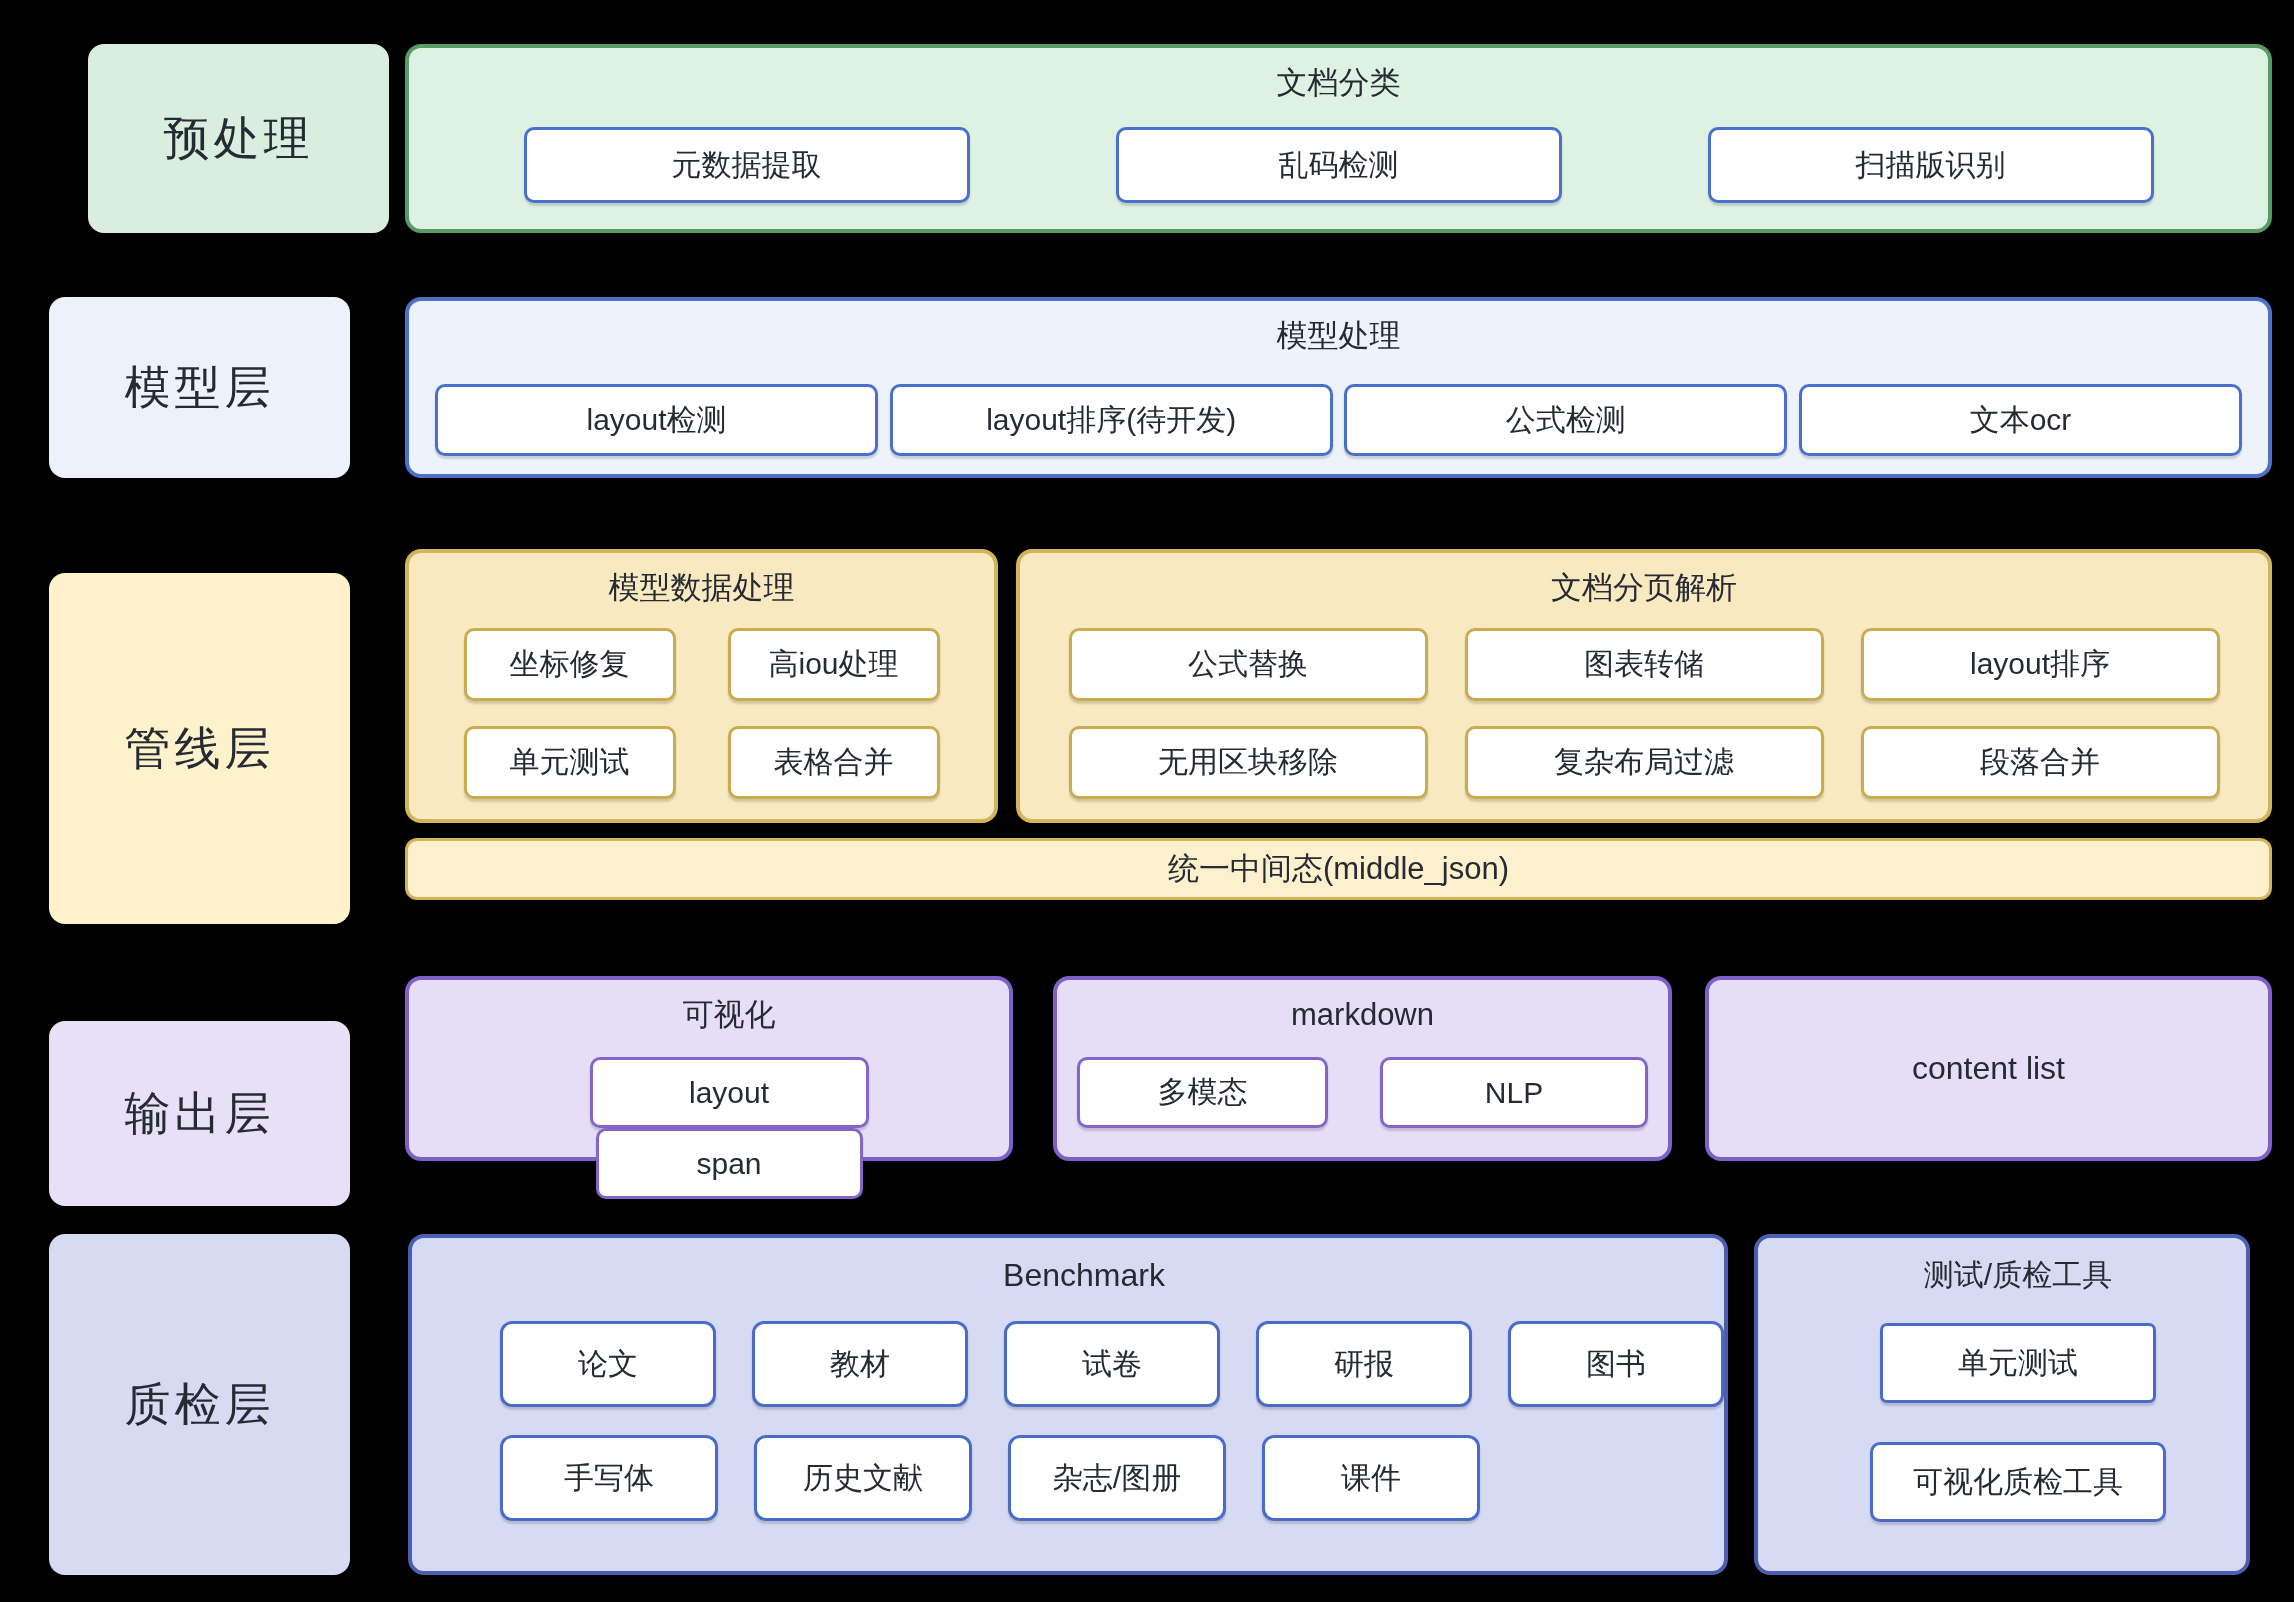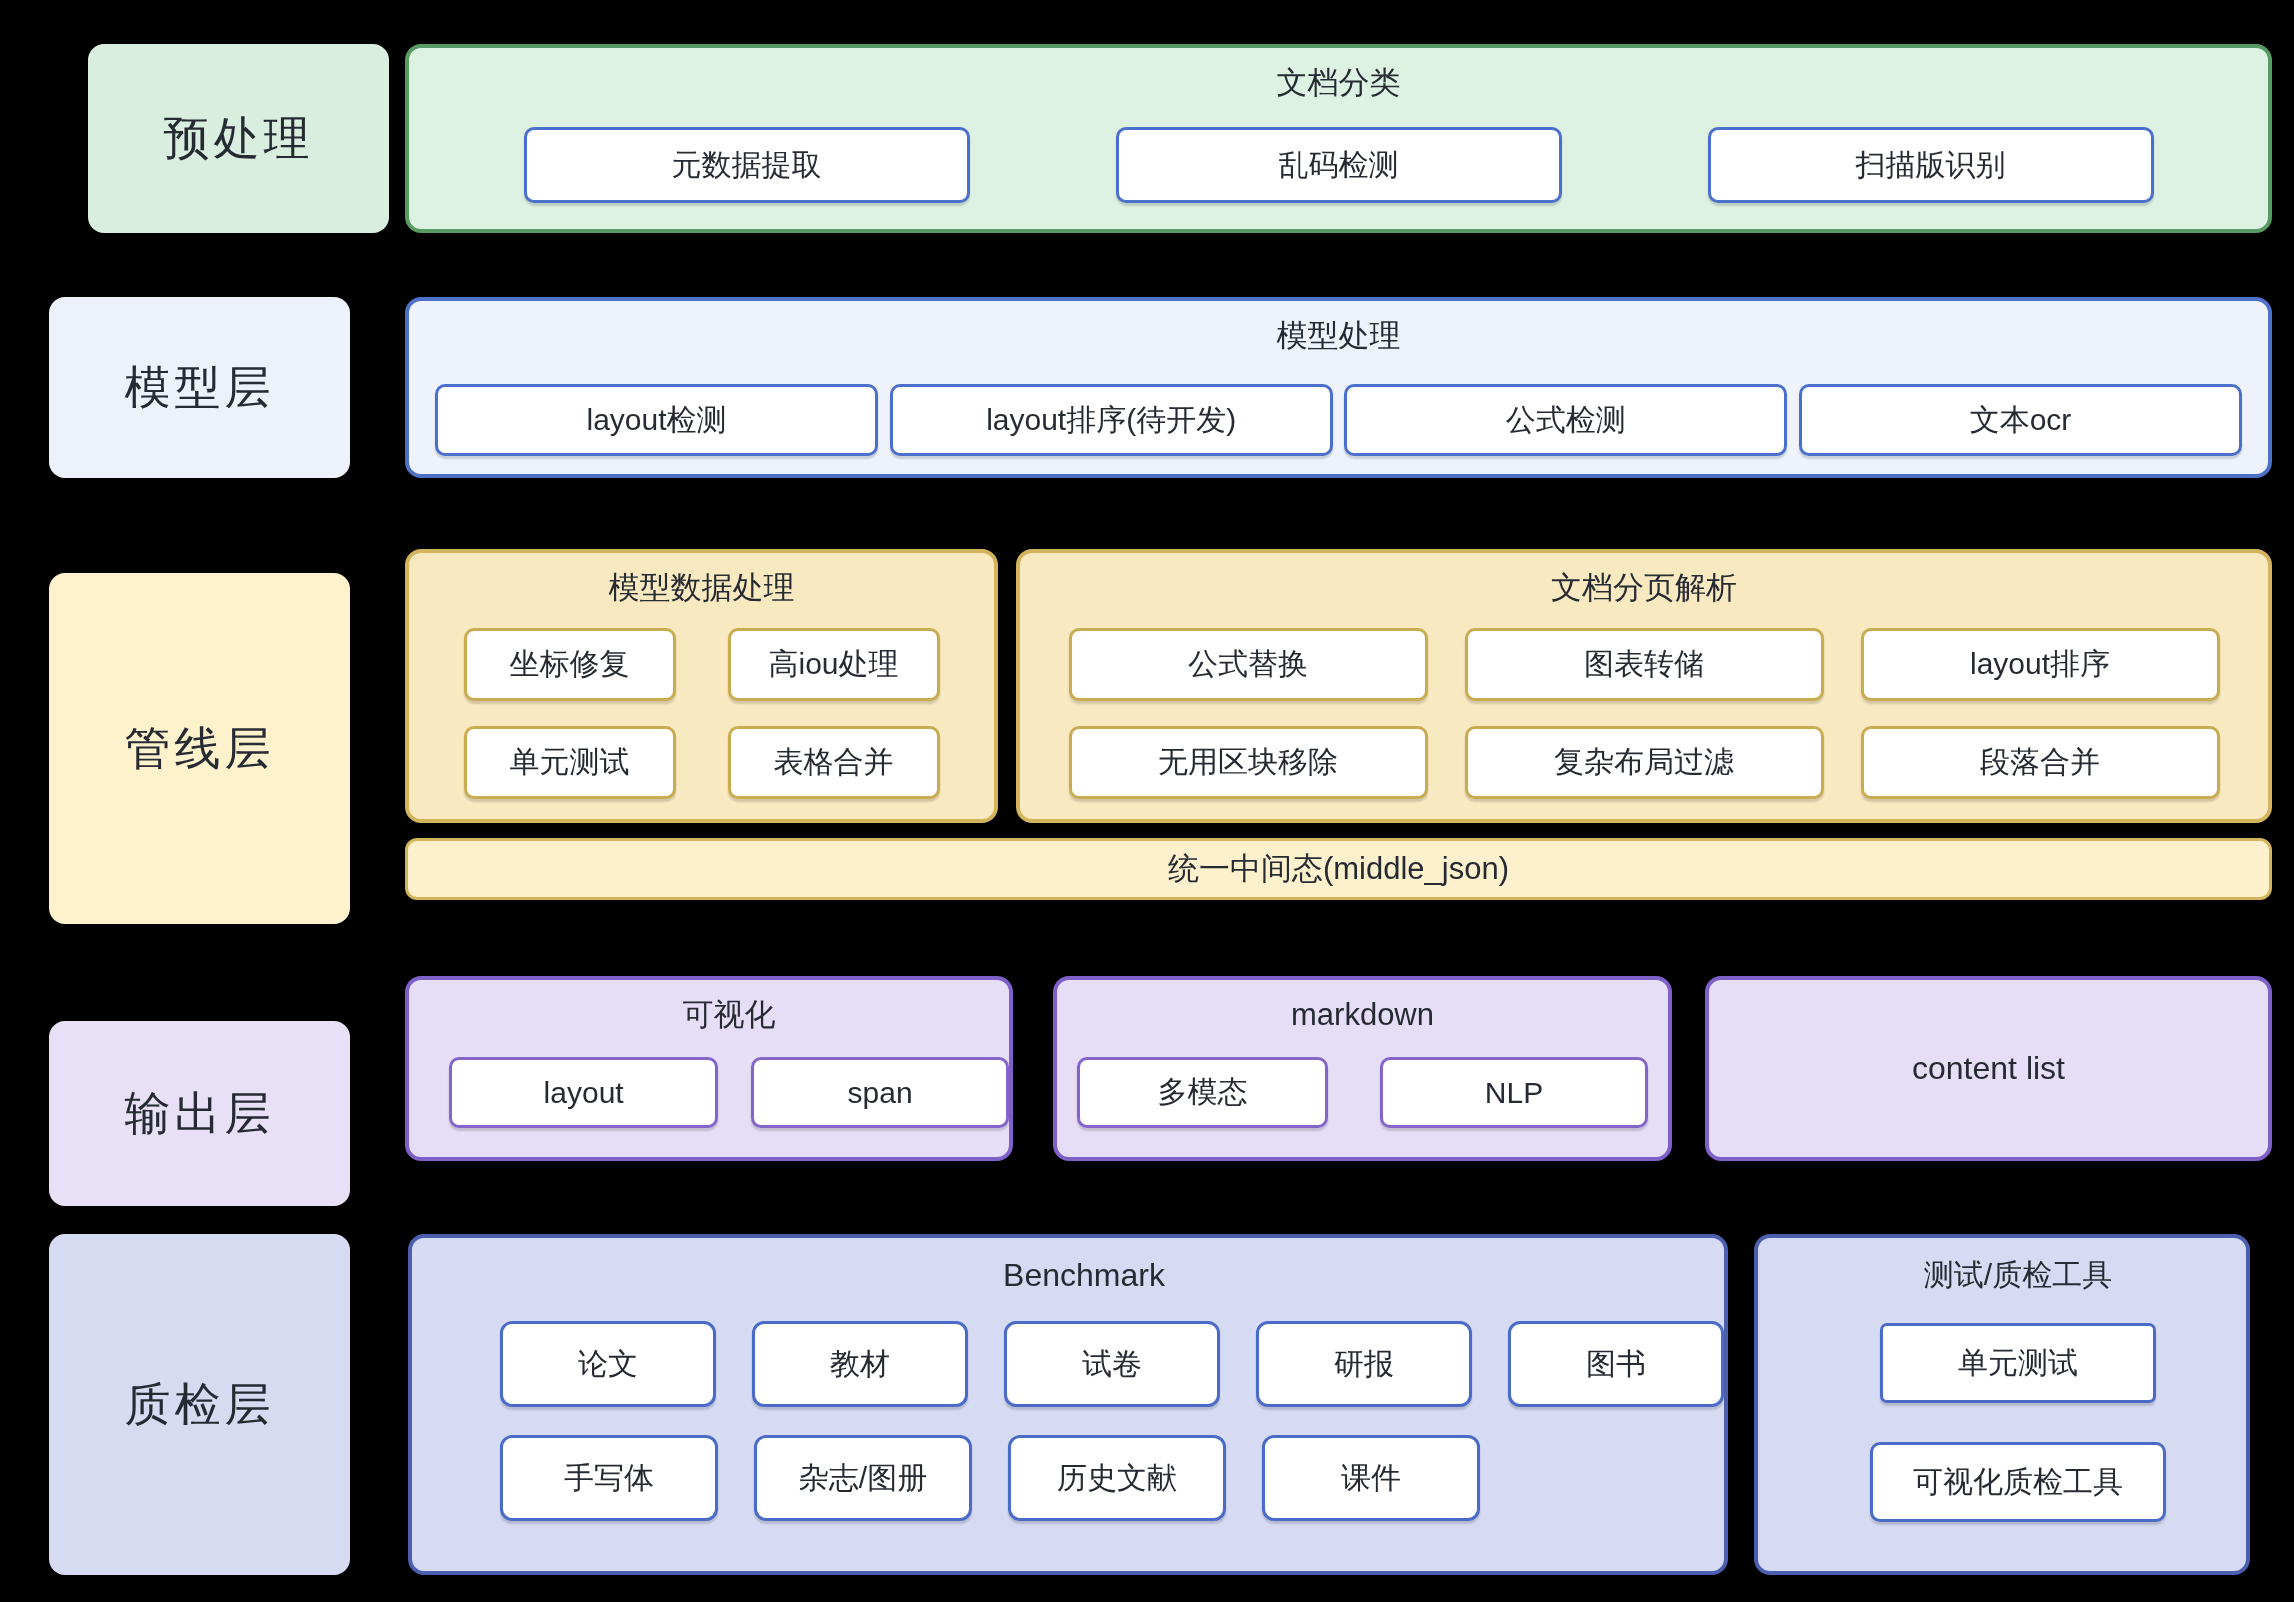--- a/index.html
+++ b/index.html
@@ -95,21 +95,21 @@
     <div class="node y" style="width:353px;height:67px;">段落合并</div>
   </div>
 </div>
 
 <div class="abs panel yellow yellow-bar" style="left:405px;top:838px;width:1867px;height:62px;">统一中间态(middle_json)</div>
 
 <div class="abs label-box purple" style="left:49px;top:976px;width:301px;height:185px;margin-top:45px;">输出层</div>
 
 <div class="abs panel purple" style="left:405px;top:976px;width:608px;height:185px;padding-left:40px;">
   <div class="title">可视化</div>
-  <div class="nodes" style="justify-content:center;gap:33px;margin-top:22px;">
+  <div class="nodes" style="justify-content:center;margin-top:22px;flex-direction:column;">
     <div class="node p" style="width:273px;height:65px;">layout</div>
     <div class="node p" style="width:261px;height:65px;">span</div>
   </div>
 </div>
 
 <div class="abs panel purple" style="left:1053px;top:976px;width:619px;height:185px;">
   <div class="title">markdown</div>
   <div class="nodes" style="justify-content:center;gap:52px;margin-top:22px;">
     <div class="node p" style="width:245px;height:65px;">多模态</div>
     <div class="node p" style="width:262px;height:65px;">NLP</div>
@@ -124,22 +124,22 @@
   <div class="title" style="font-size:32px;padding-top:17px;">Benchmark</div>
   <div class="nodes" style="justify-content:flex-start;padding-left:56px;gap:36px;margin-top:26px;">
     <div class="node pb" style="width:212px;height:80px;">论文</div>
     <div class="node pb" style="width:212px;height:80px;">教材</div>
     <div class="node pb" style="width:212px;height:80px;">试卷</div>
     <div class="node pb" style="width:212px;height:80px;">研报</div>
     <div class="node pb" style="width:212px;height:80px;">图书</div>
   </div>
   <div class="nodes" style="justify-content:flex-start;padding-left:56px;gap:36px;margin-top:28px;">
     <div class="node pb" style="width:212px;height:80px;">手写体</div>
+    <div class="node pb" style="width:212px;height:80px;">历史文献</div>
     <div class="node pb" style="width:212px;height:80px;">杂志/图册</div>
-    <div class="node pb" style="width:212px;height:80px;">历史文献</div>
     <div class="node pb" style="width:212px;height:80px;">课件</div>
   </div>
 </div>
 
 <div class="abs panel peri" style="left:1754px;top:1234px;width:496px;height:341px;">
   <div class="title" style="font-size:30px;padding-top:17px;">测试/质检工具</div>
   <div class="nodes" style="justify-content:center;margin-top:28px;">
     <div class="node pb" style="width:270px;height:74px;border-radius:7px;">单元测试</div>
   </div>
   <div class="nodes" style="justify-content:center;margin-top:39px;">

